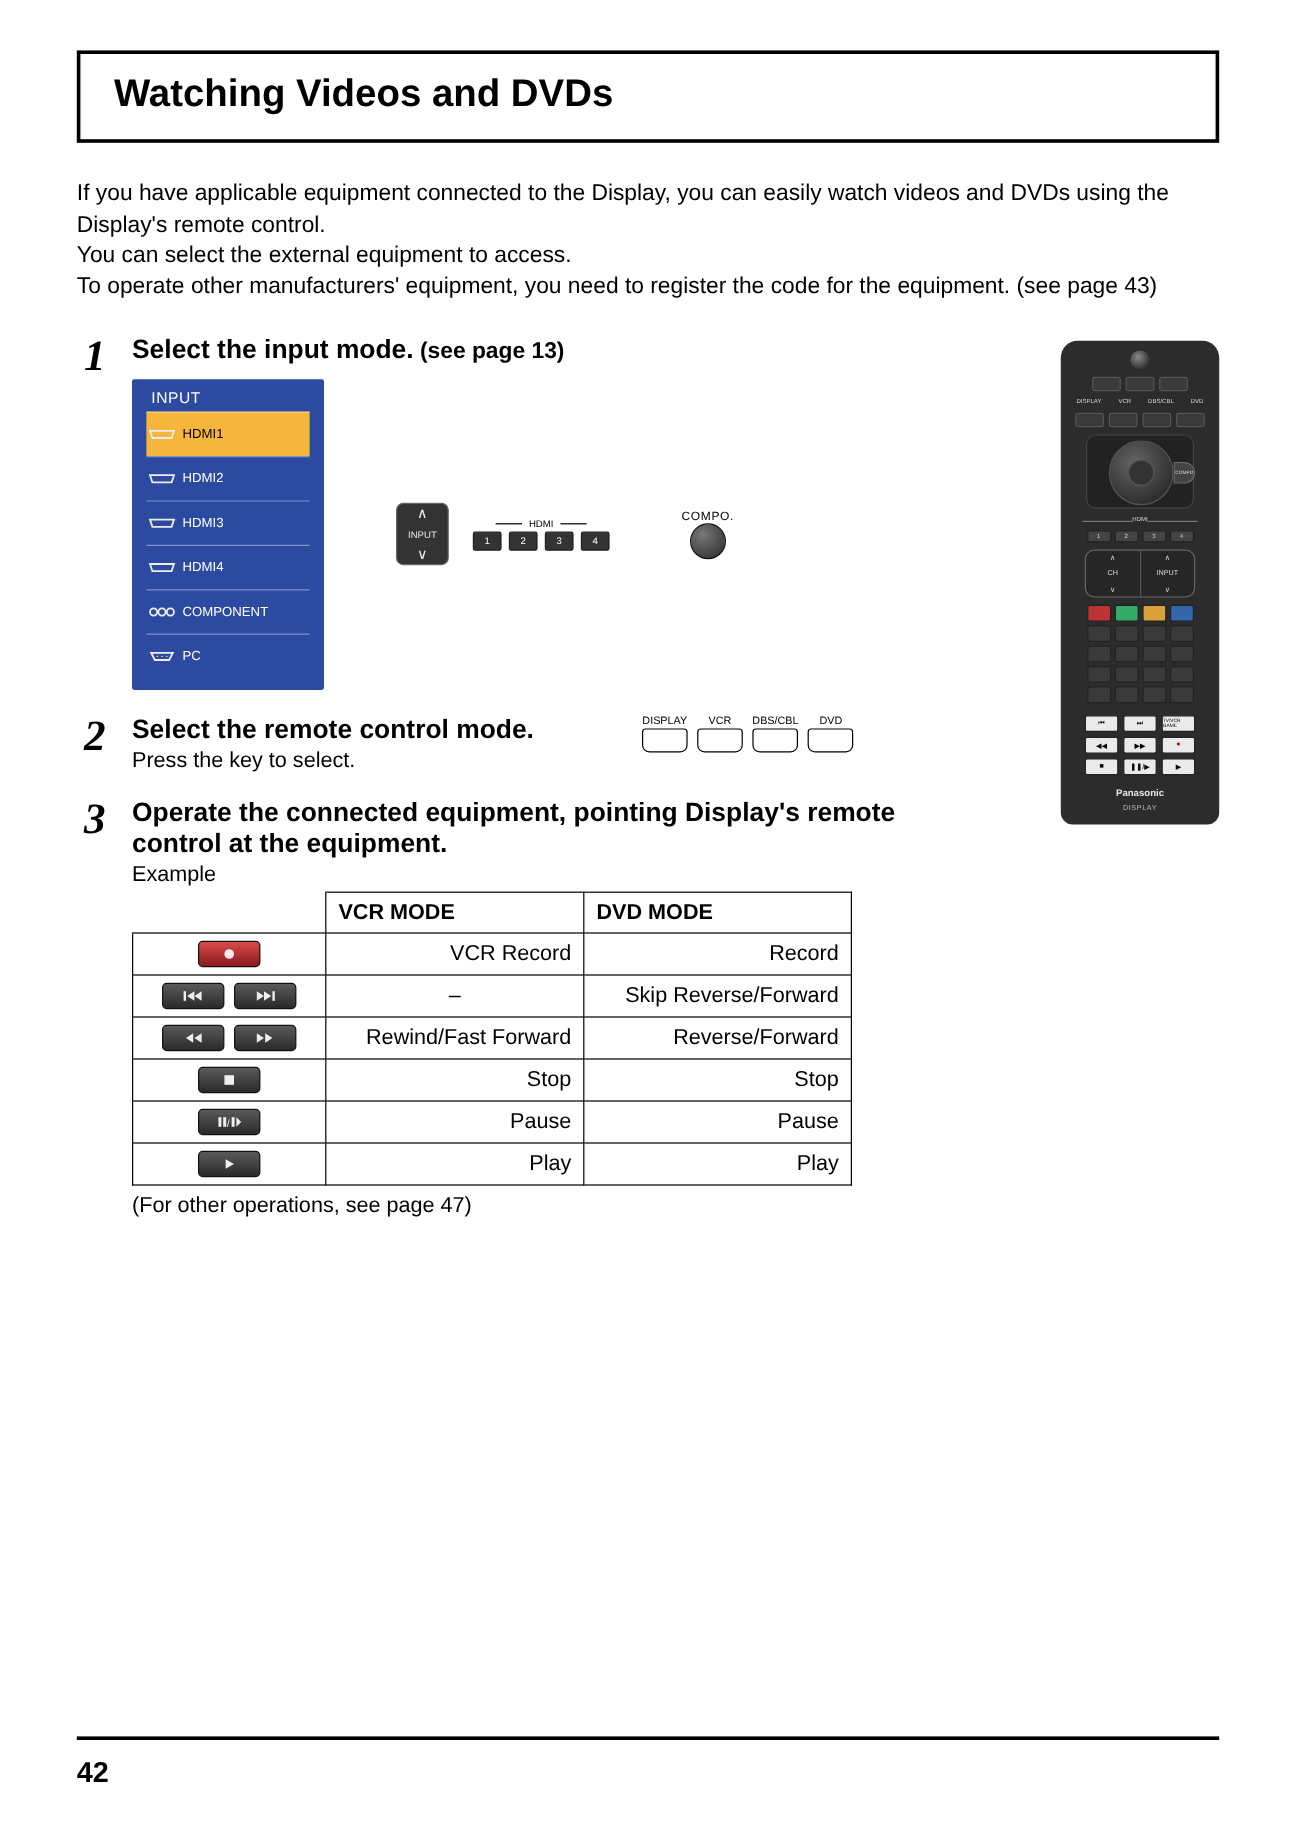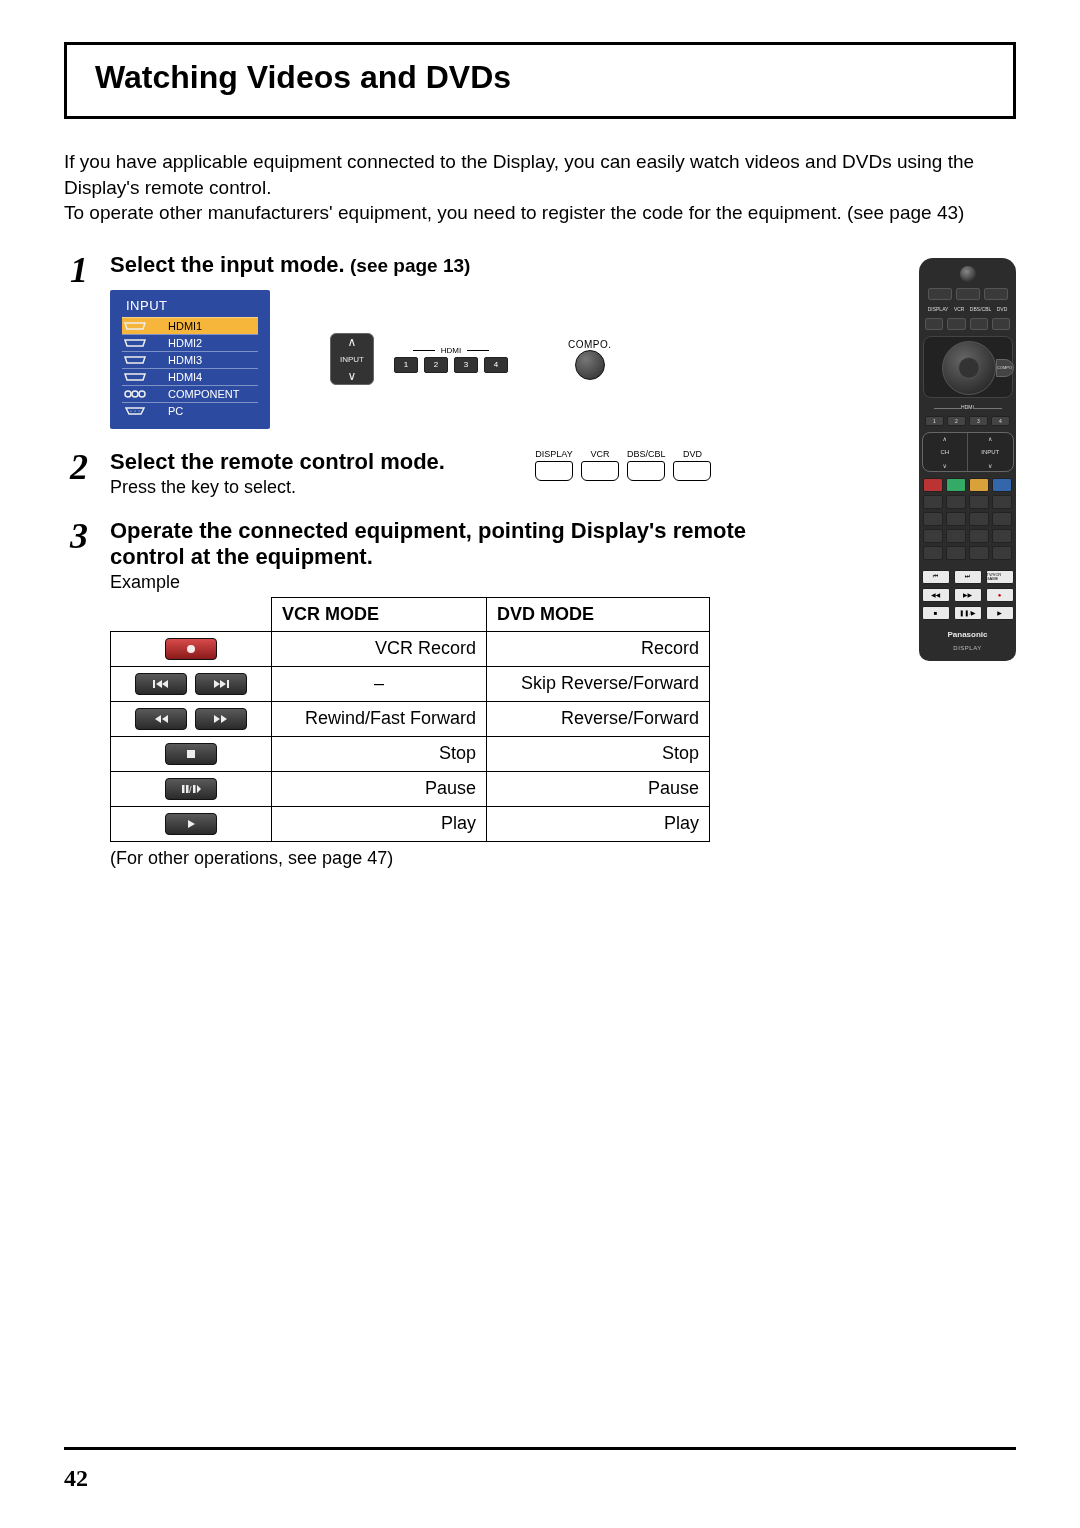--- a/index.html
+++ b/index.html
@@ -77,23 +77,23 @@
   .osd-title {
     color: #fff;
     font-size: 13px;
     padding-left: 4px;
     padding-bottom: 4px;
     letter-spacing: 0.5px;
   }
   .osd-row {
     display: flex;
     align-items: flex-start;
-    gap: 20px;
+    gap: 4px;
     border-top: 1px solid rgba(255,255,255,.4);
-    padding: 2px 0;
+    padding: 12px 0;
   }
   .osd-row.hi { background: #f6b63c; }
   .osd-row.hi .osd-label { color: #000; }
   .osd-icon {
     width: 26px;
     height: 12px;
     display: flex;
     align-items: center;
     justify-content: center;
   }
@@ -209,33 +209,32 @@
   }
   .rcbtn.red { background: linear-gradient(#d94b4b,#8a1a1a); }
   .btnpair { display: inline-flex; gap: 8px; }
   .foot-note { font-size: 18px; margin-top: 6px; }
   .page-num {
     position: absolute;
     bottom: 36px;
     left: 64px;
     font-size: 24px;
     font-weight: bold;
-    font-family: Liberation Serif, serif;
   }
   .foot-rule {
     position: absolute;
     left: 64px;
     right: 64px;
     bottom: 78px;
     height: 3px;
     background: #000;
   }
   
   .remote {
-    width: 97px;
+    width: 132px;
     background: #2c2c2c;
     border-radius: 14px 14px 10px 10px;
     padding: 8px 6px 10px 6px;
     box-sizing: border-box;
     display: flex;
     flex-direction: column;
     align-items: center;
     gap: 6px;
     color: #d9d9d9;
     margin-top: 6px;
@@ -343,20 +342,21 @@
 <body>
 
 <div class="page">
 
   <div class="title-box">
     <h1 class="title">Watching Videos and DVDs</h1>
   </div>
 
   <div class="intro">
     <div>If you have applicable equipment connected to the Display, you can easily watch videos and DVDs using the Display's remote control.</div>
+    <div>You can select the external equipment to access.</div>
     <div>To operate other manufacturers' equipment, you need to register the code for the equipment. (see page 43)</div>
   </div>
 
   <div class="main-row">
     <div class="steps-col">
 
       <div class="step">
         <div class="step-num">1</div>
         <div class="step-body">
           <div>

